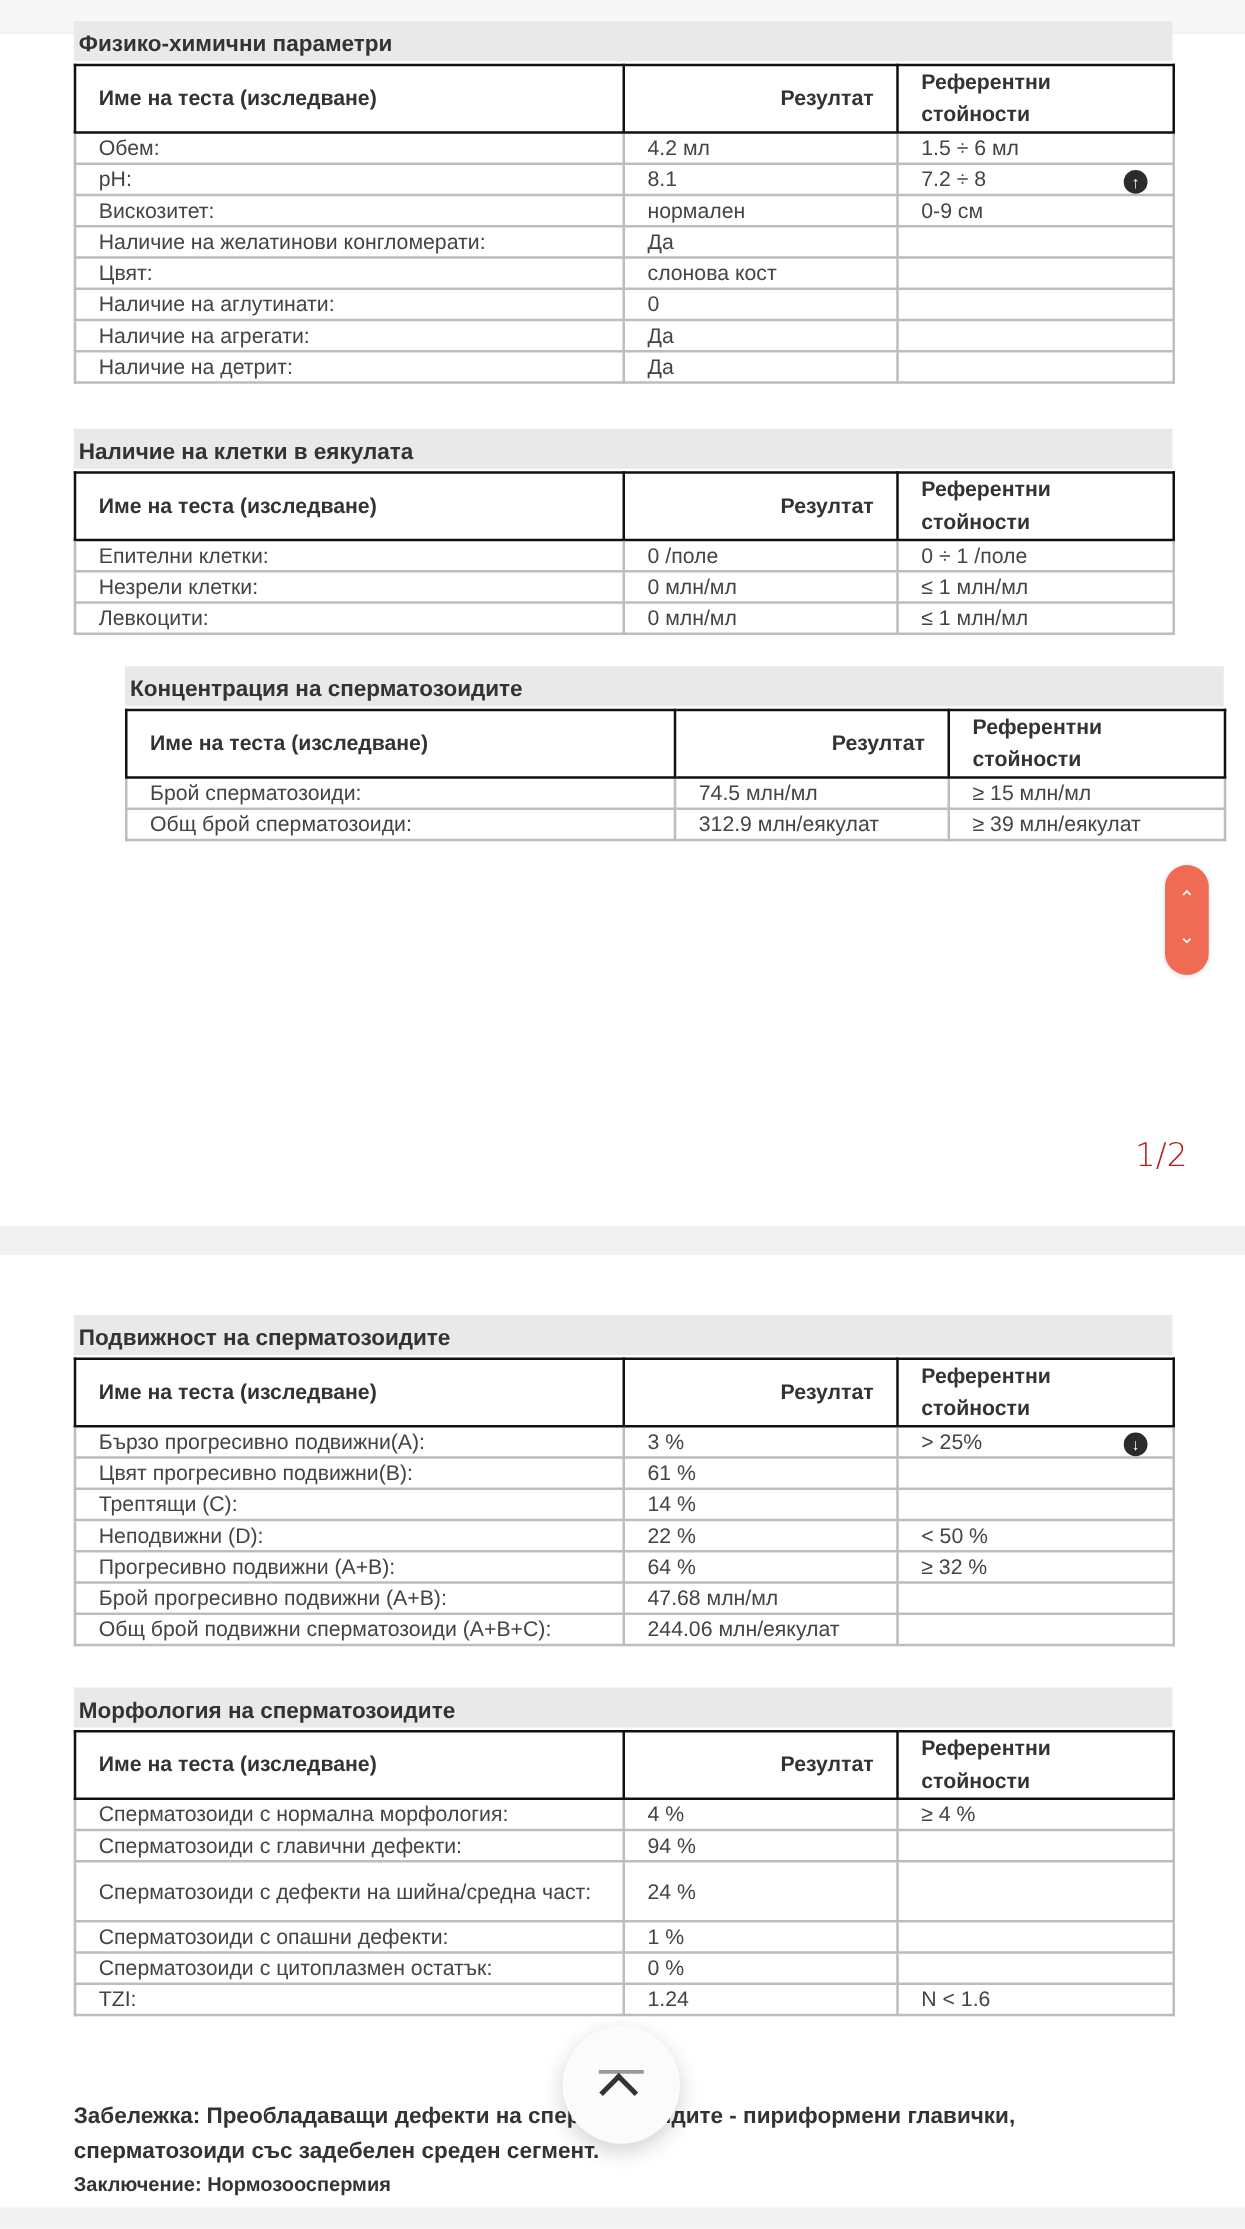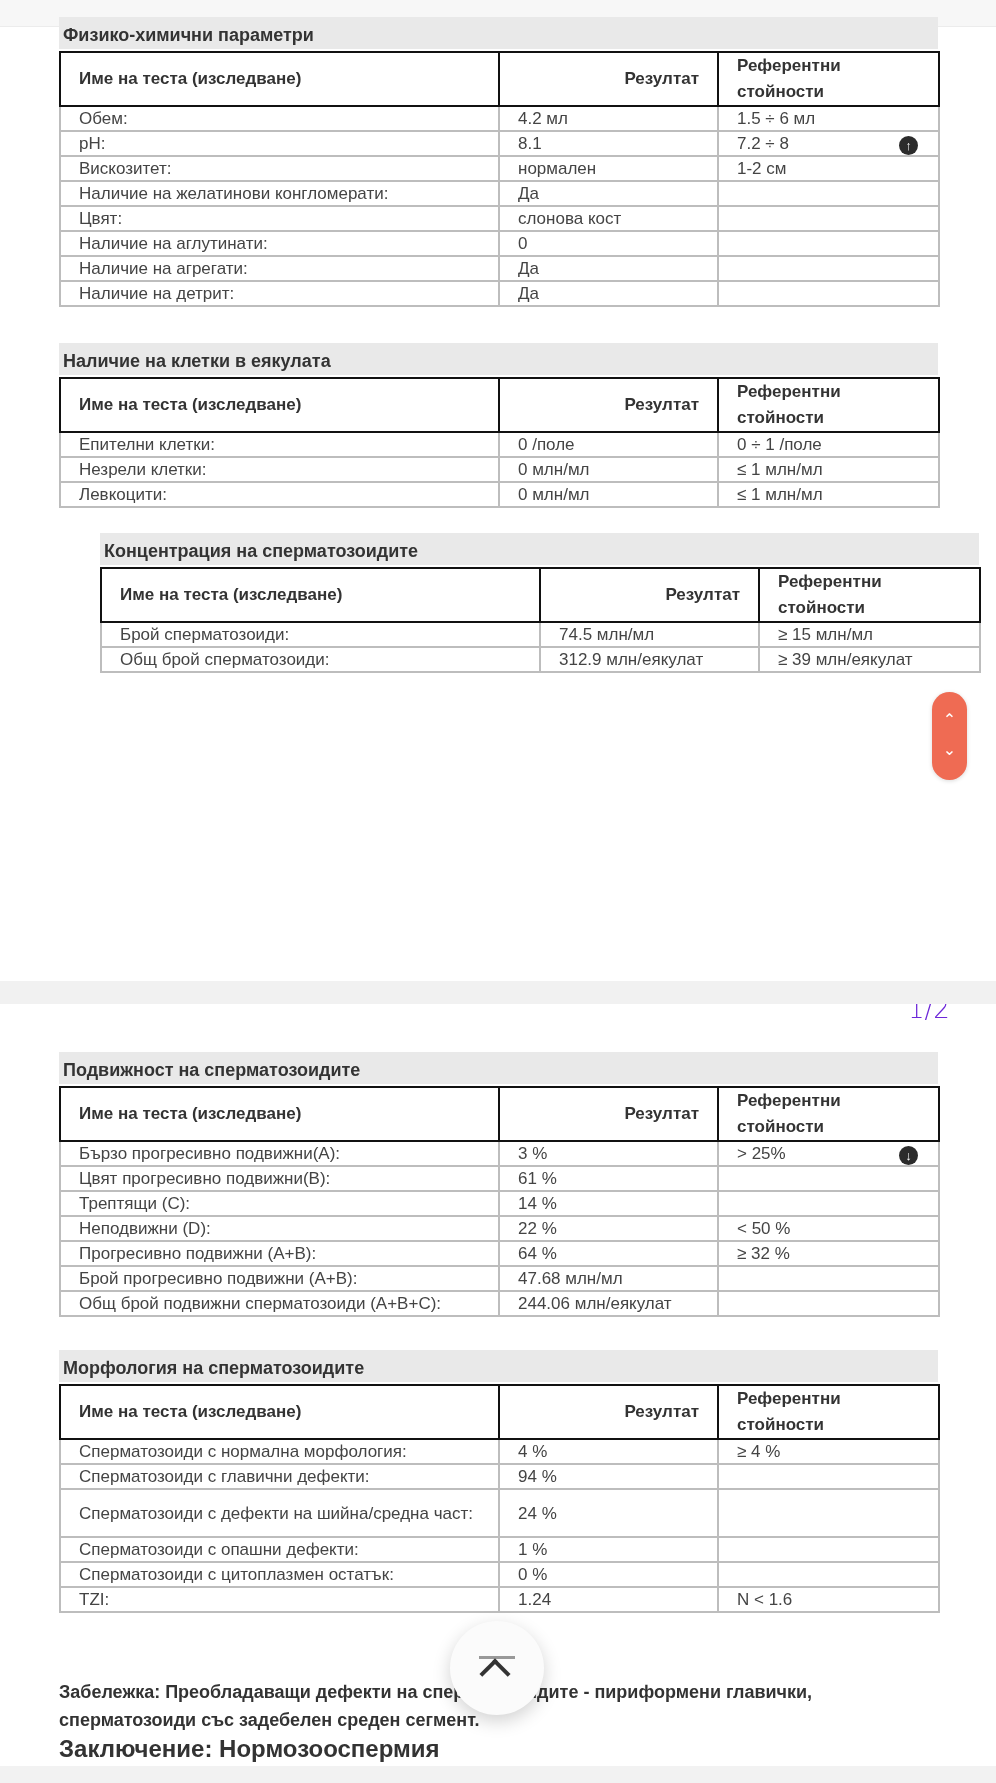--- a/index.html
+++ b/index.html
@@ -33,24 +33,24 @@
     position: absolute; right: 20px; top: 4px; width: 19px; height: 19px; border-radius: 50%;
     background: #2b2b2b; color: #fff; font-size: 13px; line-height: 19px; text-align: center; font-weight: bold;
   }
   .pill {
     position: absolute; left: 932px; top: 692px; width: 35px; height: 88px; border-radius: 18px;
     background: #ef6b53; box-shadow: 0 1px 4px rgba(0,0,0,0.15);
   }
   .pill .btn { position: absolute; left: 0; width: 35px; height: 30px; color: #fff; text-align: center; font-size: 16px; line-height: 30px; cursor: pointer; }
   .pill .up { top: 13px; }
   .pill .down { top: 43px; }
-  .pagenum { position: absolute; left: 908px; top: 994px; font-size: 26px; color: #6d28d9; font-family: "DejaVu Sans", sans-serif; font-weight: 200; }
+  .pagenum { position: absolute; left: 908px; top: 910px; font-size: 26px; color: #b91c1c; font-family: "DejaVu Sans", sans-serif; font-weight: 200; }
   .separator { position: absolute; left: 0; top: 981px; width: 996px; height: 23px; background: #f1f1f1; }
   .note { position: absolute; left: 59px; top: 1678px; width: 880px; font-weight: bold; font-size: 18px; color: #333; line-height: 28px; }
-  .conclusion { position: absolute; left: 59px; top: 1735px; font-weight: bold; font-size: 24px; color: #333; line-height: 28px; }
+  .conclusion { position: absolute; left: 59px; top: 1735px; font-weight: bold; font-size: 16px; color: #333; line-height: 28px; }
   .bottombar { position: absolute; left: 0; top: 1766px; width: 996px; height: 17px; background: #f2f2f2; }
   .totop {
     position: absolute; left: 450px; top: 1621px; width: 94px; height: 94px; border-radius: 50%;
     background: #fbfbfb; box-shadow: 0 6px 18px rgba(0,0,0,0.18);
   }
   .totop .bar { position: absolute; left: 29px; top: 35px; width: 36px; height: 3px; background: #999; }
   .totop .chev { position: absolute; left: 34px; top: 42px; width: 22px; height: 22px; border-left: 4px solid #333; border-top: 4px solid #333; transform: rotate(45deg); transform-origin: center; box-sizing: border-box; }
 </style>
 </head>
 <body>
@@ -79,21 +79,21 @@
           <td>1.5 ÷ 6 мл</td>
         </tr>
       <tr>
           <td>pH:</td>
           <td>8.1</td>
           <td><span>7.2 ÷ 8</span><span class="flag">↑</span></td>
         </tr>
       <tr>
           <td>Вискозитет:</td>
           <td>нормален</td>
-          <td>1-2 см</td>
+          <td>0-9 см</td>
         </tr>
       <tr>
           <td>Наличие на желатинови конгломерати:</td>
           <td>Да</td>
           <td></td>
         </tr>
       <tr>
           <td>Цвят:</td>
           <td>слонова кост</td>
           <td></td>

